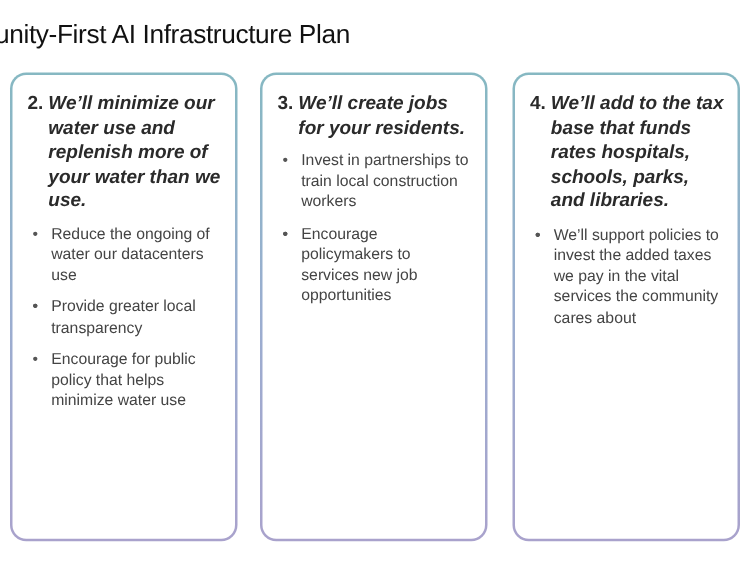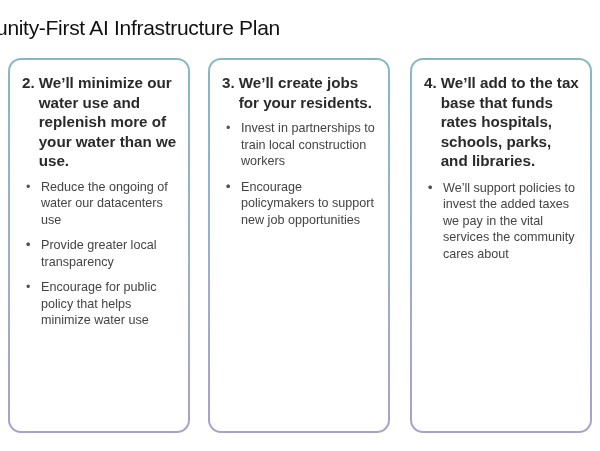--- a/index.html
+++ b/index.html
@@ -29,21 +29,21 @@
     }
     .c1 { left: 8px; }
     .c2 { left: 208px; }
     .c3 { left: 410px; }
     .heading {
       display: flex; font-weight: bold; font-size: 15.2px; line-height: 19.5px;
       color: #2a2a2a; font-family: "Liberation Sans", sans-serif;
       margin-bottom: 8px;
     }
     .heading .num { flex: 0 0 auto; margin-right: 4px; }
-    .heading .txt { flex: 1 1 auto; }
+    .heading .txt { flex: 1 1 auto; font-style: italic; }
     ul.bullets {
       list-style: none; margin: 0; padding: 0 0 0 0;
     }
     ul.bullets li {
       position: relative; padding-left: 19px;
       font-size: 12.6px; line-height: 16.5px; color: #444;
       font-family: "Liberation Sans", sans-serif;
       margin-bottom: 9px;
     }
     ul.bullets li .dot {
@@ -72,21 +72,21 @@
 
 <div class="card c2">
   <div class="card-inner">
     <div class="heading">
       <span class="num">3.</span>
       <span class="txt">We’ll create jobs for your residents.</span>
     </div>
     <ul class="bullets">
       <li><span class="dot">•</span><span>Invest in partnerships to train local construction workers</span></li>
       <li><span class="dot">•</span></li>
-      <li><span class="dot">•</span><span>Encourage policymakers to support new job opportunities</span></li>
+      <li><span class="dot">•</span><span>Encourage policymakers to services new job opportunities</span></li>
     </ul>
   </div>
 </div>
 
 <div class="card c3">
   <div class="card-inner">
     <div class="heading">
       <span class="num">4.</span>
       <span class="txt">We’ll add to the tax base that funds rates hospitals, schools, parks, and libraries.</span>
     </div>

